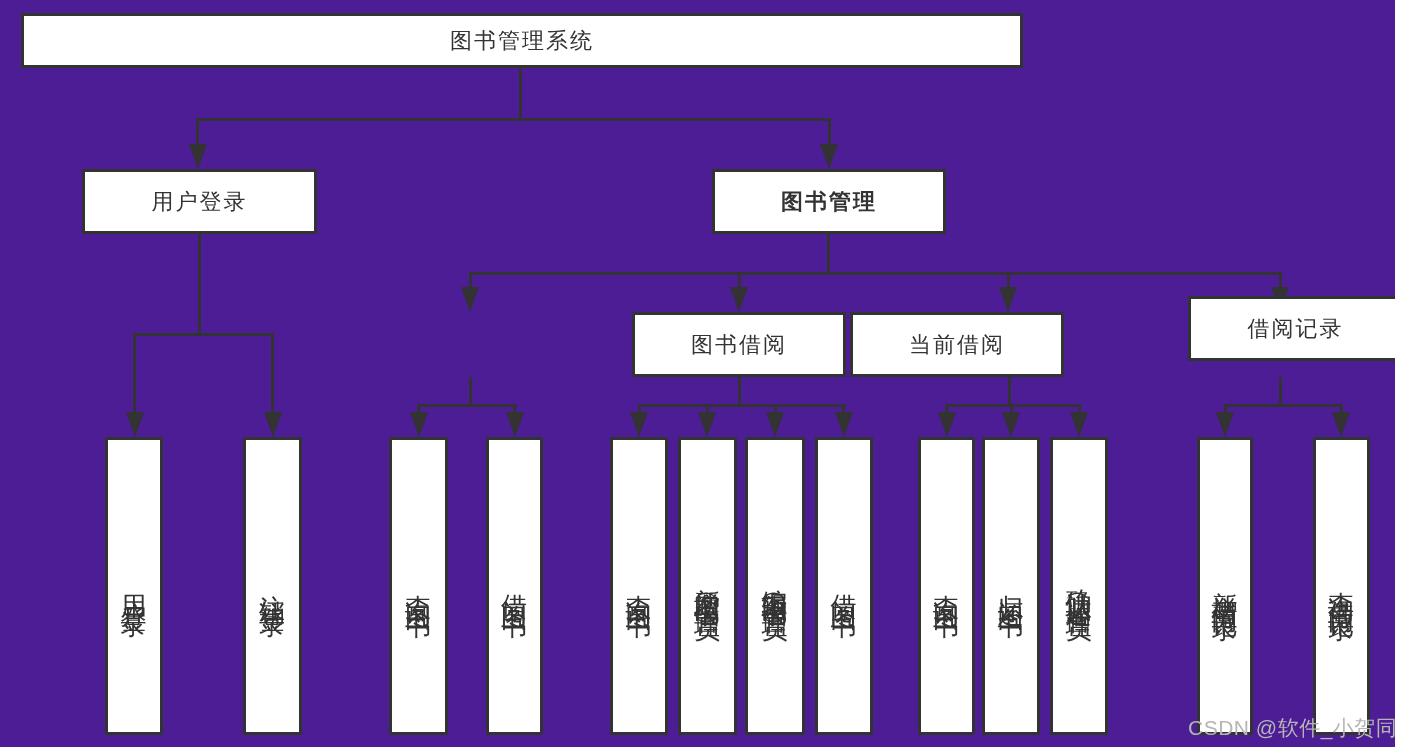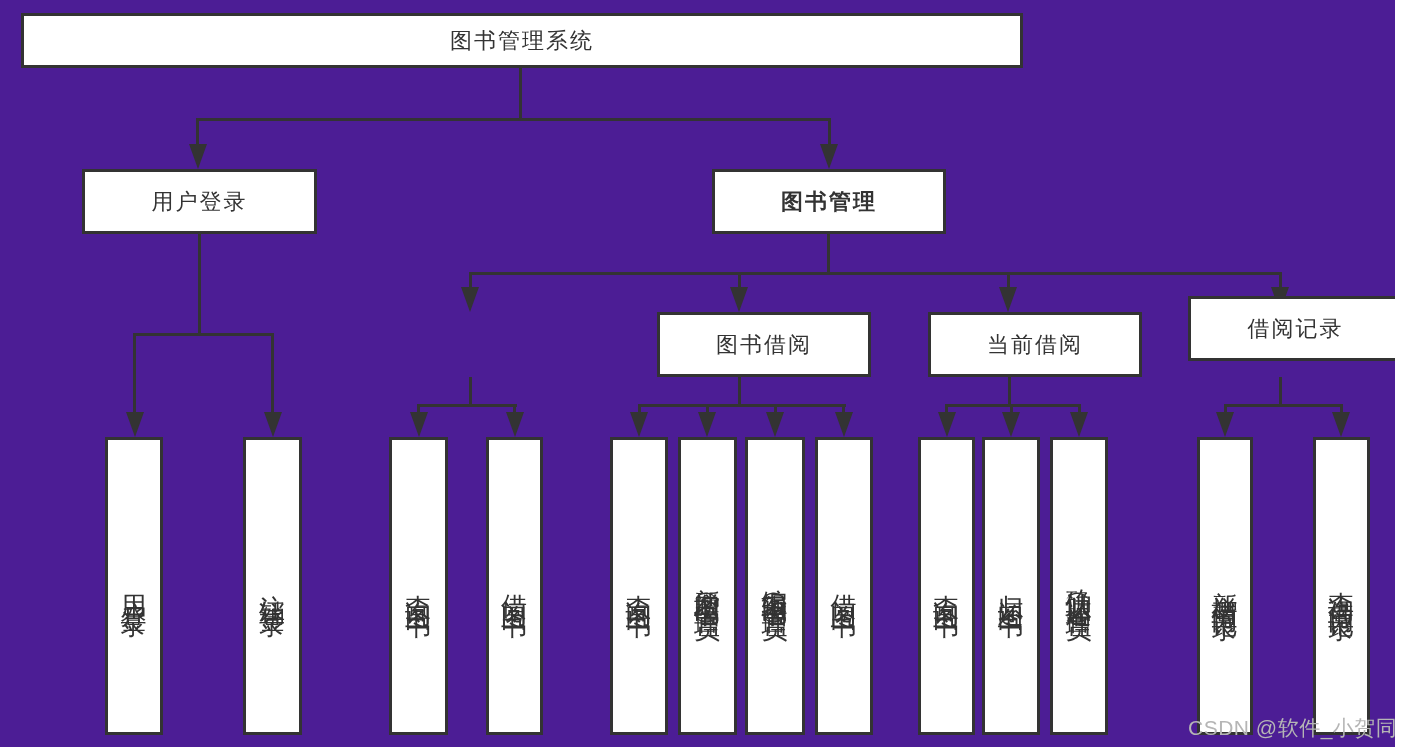--- a/index.html
+++ b/index.html
@@ -83,22 +83,22 @@
   <div class="hline" style="left:469px; top:272px; width:812px;"></div>
   <div class="vline" style="left:469px; top:272px; height:17px;"></div>
   <div class="tri" style="left:461px; top:287px;"></div>
   <div class="vline" style="left:738px; top:272px; height:17px;"></div>
   <div class="tri" style="left:730px; top:287px;"></div>
   <div class="vline" style="left:1007px; top:272px; height:17px;"></div>
   <div class="tri" style="left:999px; top:287px;"></div>
   <div class="vline" style="left:1279px; top:272px; height:17px;"></div>
   <div class="tri" style="left:1271px; top:287px;"></div>
 
-  <div class="box" style="left:632px; top:312px; width:214px; height:65px;margin-left:25px;">图书借阅</div>
-  <div class="box" style="left:928px; top:312px; width:214px; height:65px;text-align:right;">当前借阅</div>
+  <div class="box" style="left:632px; top:312px; width:214px; height:65px;">图书借阅</div>
+  <div class="box" style="left:850px; top:312px; width:214px; height:65px;text-align:right;">当前借阅</div>
   <div class="box" style="left:1172px; top:296px; width:215px; height:65px;margin-left:16px;">借阅记录</div>
 
   <div class="vline" style="left:469px; top:377px; height:29px;"></div>
   <div class="hline" style="left:417px; top:404px; width:100px;"></div>
   <div class="vline" style="left:417px; top:404px; height:10px;"></div>
   <div class="tri" style="left:410px; top:412px;"></div>
   <div class="vline" style="left:513px; top:404px; height:10px;"></div>
   <div class="tri" style="left:506px; top:412px;"></div>
 
   <div class="vline" style="left:738px; top:377px; height:29px;"></div>

